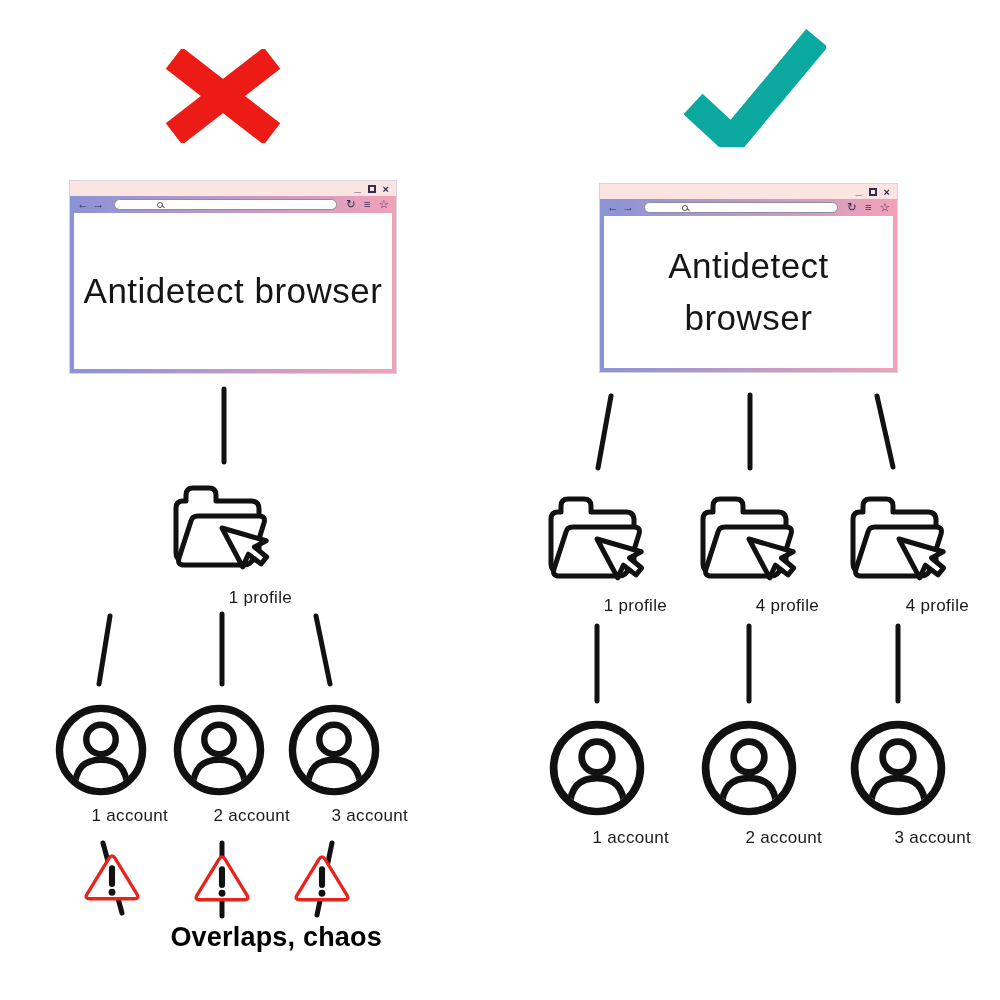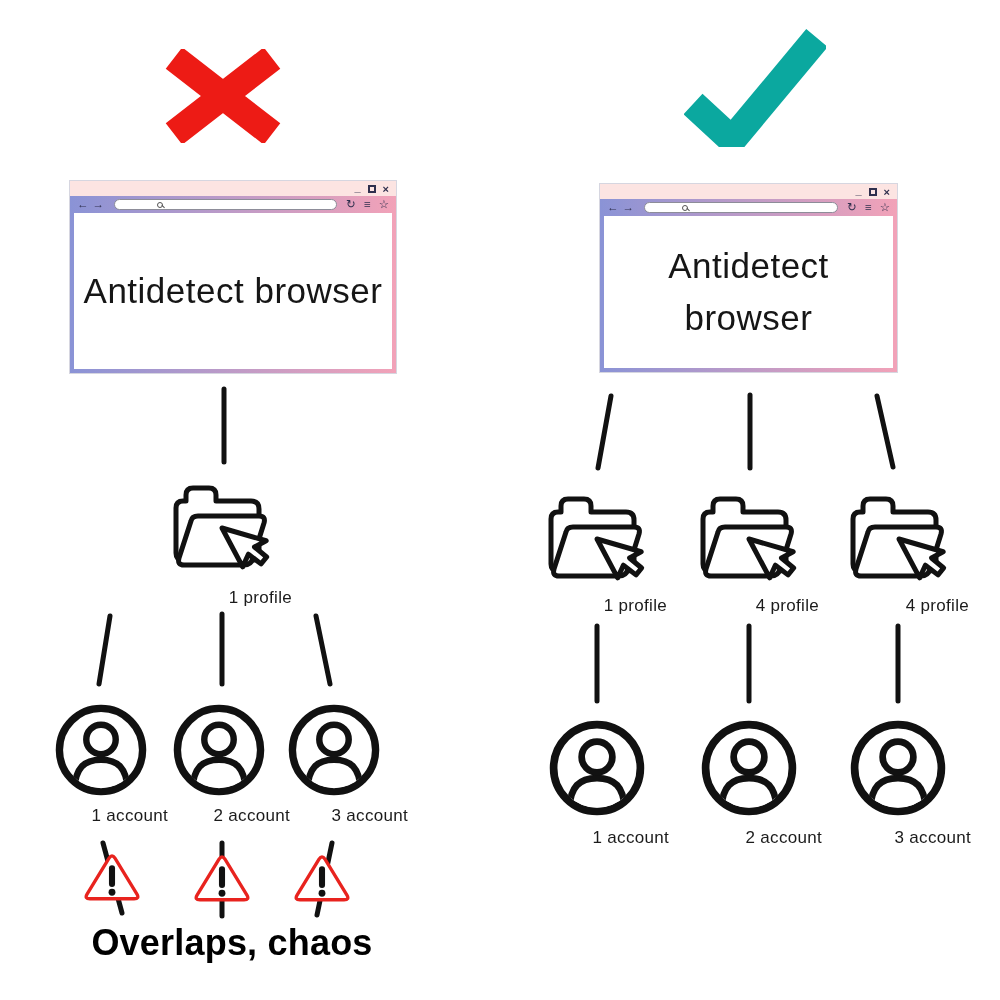--- a/index.html
+++ b/index.html
@@ -2,21 +2,21 @@
 <html><head>
 <meta charset="utf-8">
 <style>
   html,body{margin:0;padding:0;background:#fff;}
   *{box-sizing:border-box;}
   body{font-family:"Liberation Sans","DejaVu Sans",sans-serif;}
   .canvas{position:relative;width:1000px;height:1000px;background:#fff;overflow:hidden;}
   .overlay{position:absolute;left:0;top:0;width:1000px;height:1000px;z-index:1;}
   .abs{position:absolute;z-index:2;}
   .label{position:absolute;z-index:2;font-size:17px;color:#1b1b1b;text-align:right;letter-spacing:0.3px;}
-  .caption{position:absolute;z-index:2;font-size:36px;font-weight:700;color:#000;text-align:center;letter-spacing:0.2px;}
+  .caption{position:absolute;z-index:2;font-size:27px;font-weight:700;color:#000;text-align:right;letter-spacing:0.2px;}
 
   
   .browser{position:absolute;z-index:2;display:flex;flex-direction:column;
            box-shadow:0 0 0 1px rgba(90,90,130,0.25);}
   .titlebar{height:15px;background:#fce4e2;display:flex;align-items:center;
             justify-content:flex-end;gap:7px;padding:0 7px;flex:none;}
   .titlebar .glyph{color:#2f2f4d;font-size:11px;line-height:10px;font-weight:700;}
   .win-min{transform:translateY(-2px);}
   .win-max{width:8px;height:8px;border:2px solid #2f2f4d;display:inline-block;}
   .toolbar{height:17px;flex:none;background:linear-gradient(90deg,#8a93d6,#f2a2b8);

